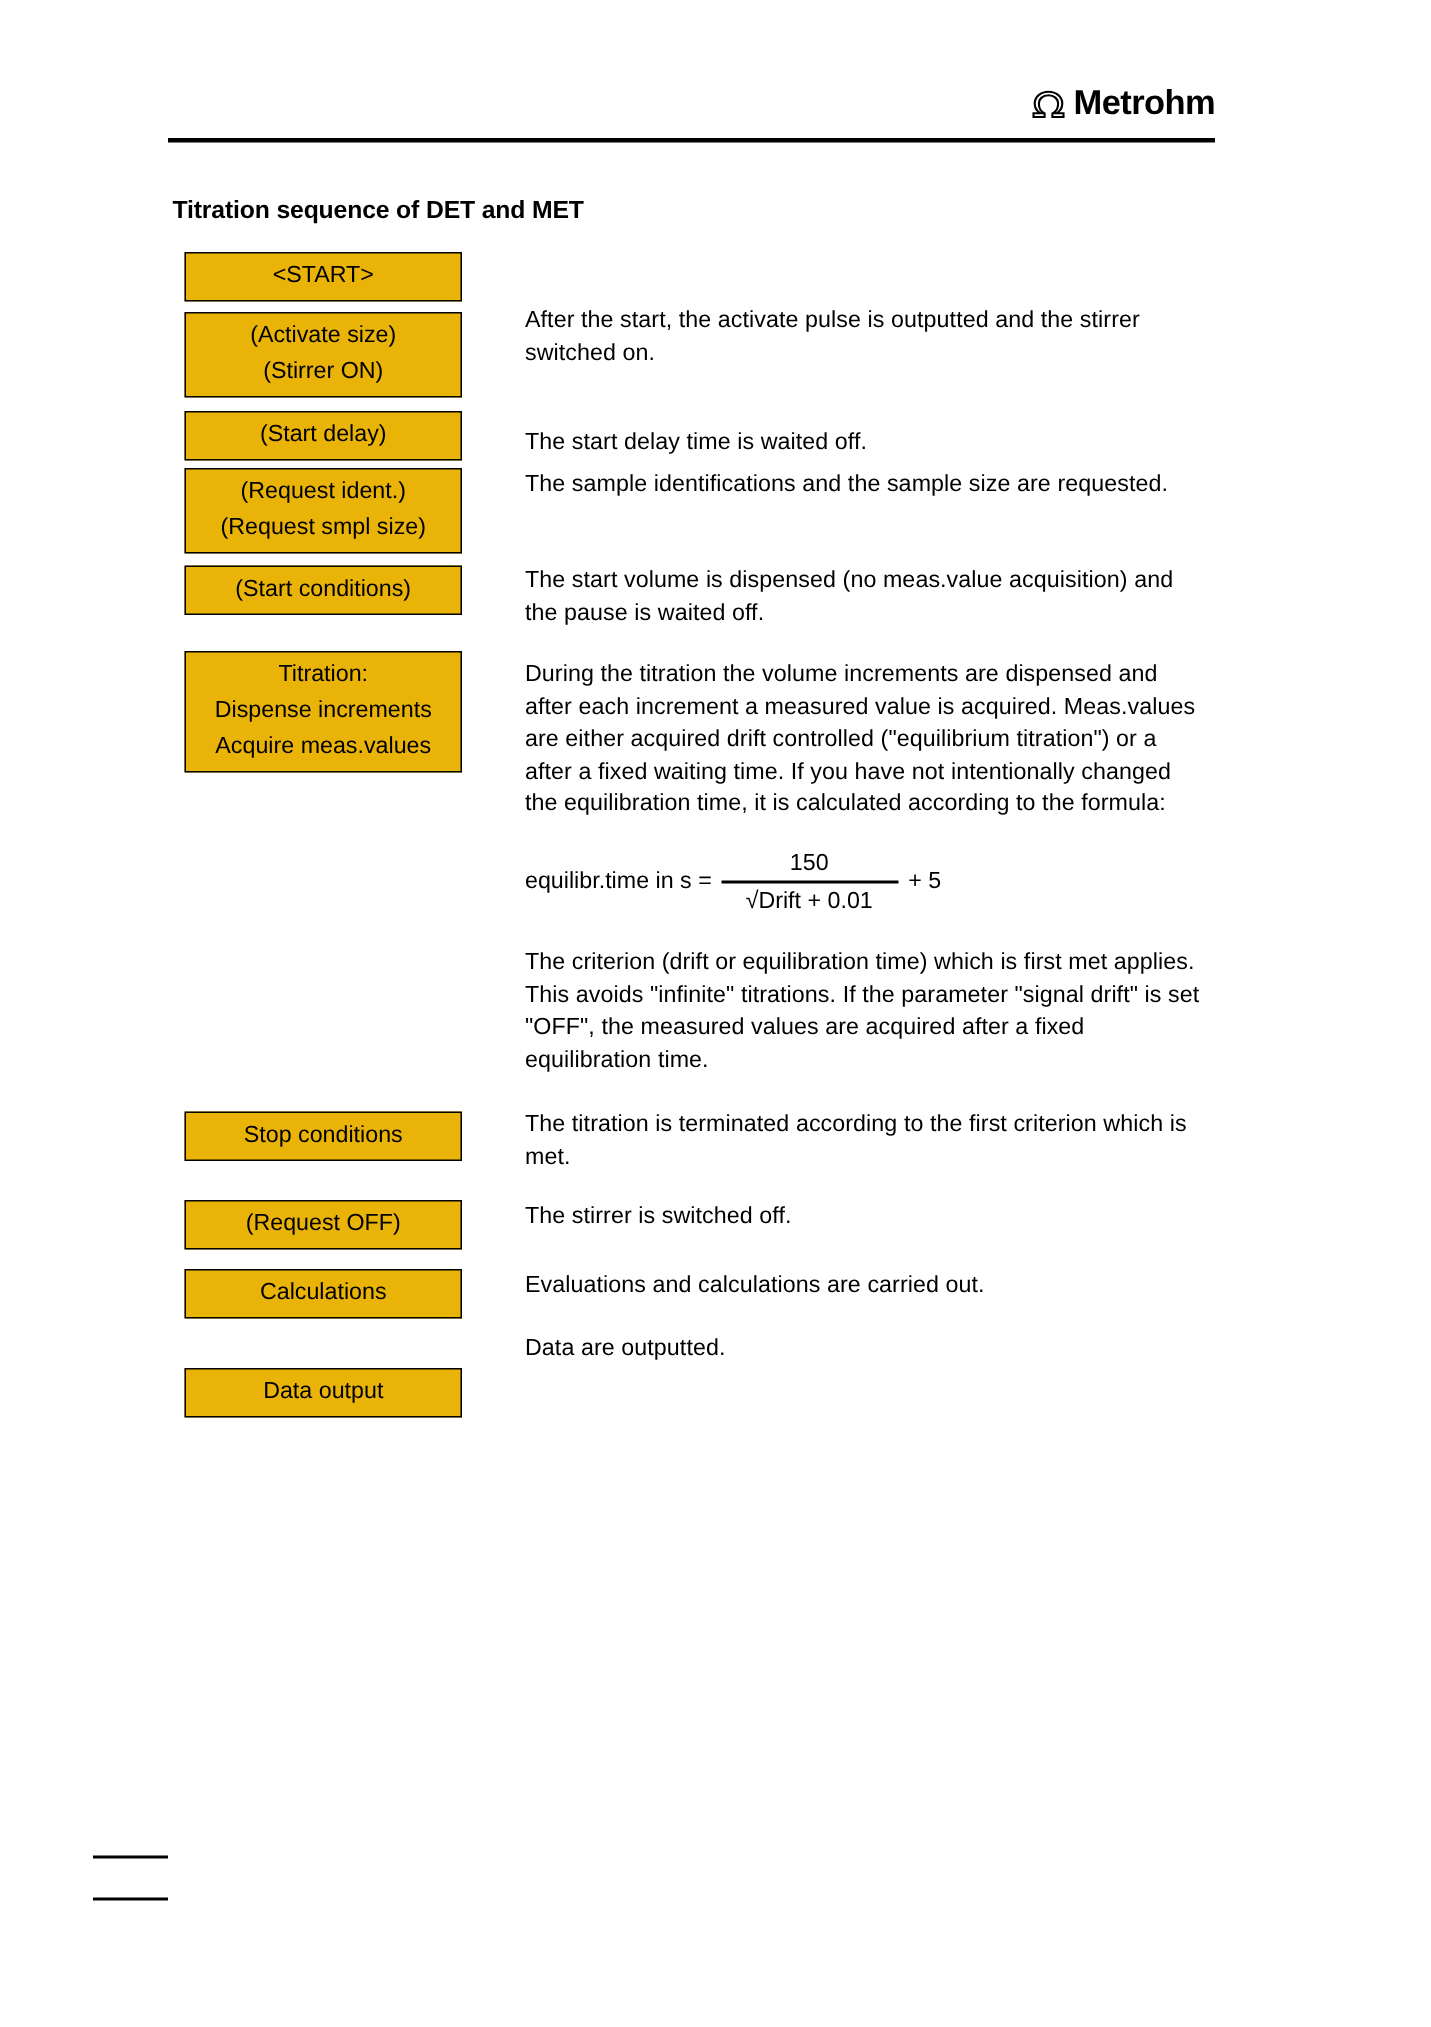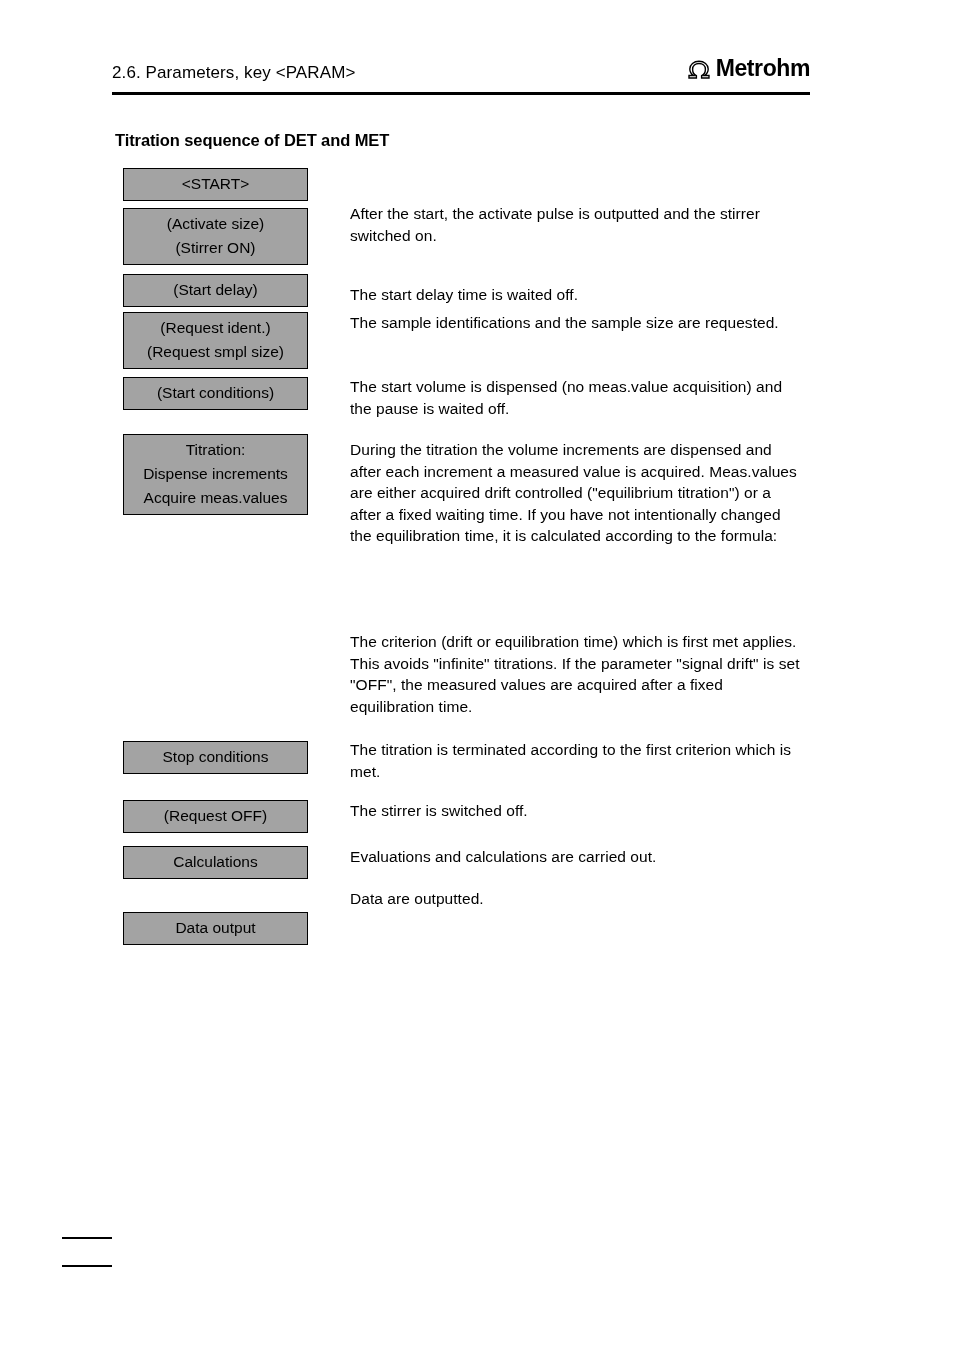--- a/index.html
+++ b/index.html
@@ -86,21 +86,21 @@
     left: 123px;
     top: 168px;
     width: 187px;
   }
   .flow-box {
     position: absolute;
     left: 0;
     width: 185px;
     box-sizing: border-box;
     border: 1.5px solid #000000;
-    background: #a3a3a3;
+    background: #eab308;
     text-align: center;
     font-size: 15.5px;
     line-height: 24px;
     padding: 3px 2px 4px 2px;
   }
   .flow-box .line {
     display: block;
     white-space: nowrap;
   }
 
@@ -171,21 +171,20 @@
   }
   .footer-mark.m1 { top: 1237px; }
   .footer-mark.m2 { top: 1265px; }
 </style>
 </head>
 <body>
 
 <div class="page">
 
   <div class="header">
-    <div class="header-title">2.6. Parameters, key &lt;PARAM&gt;</div>
     <div class="logo">
       <svg class="logo-mark" viewBox="0 0 26 24">
         <path d="M3 22 L3 19.5 L7.5 19.5 C5.2 18 3.8 15.8 3.8 13 C3.8 8.6 7.8 5.2 13 5.2 C18.2 5.2 22.2 8.6 22.2 13 C22.2 15.8 20.8 18 18.5 19.5 L23 19.5 L23 22 L15.6 22 L15.6 19.6 C18 18.6 19.4 16.2 19.4 13.2 C19.4 9.8 16.7 7.5 13 7.5 C9.3 7.5 6.6 9.8 6.6 13.2 C6.6 16.2 8 18.6 10.4 19.6 L10.4 22 Z" fill="none" stroke="#000000" stroke-width="1.4"></path>
       </svg>
       <span class="logo-text">Metrohm</span>
     </div>
   </div>
   <div class="header-rule"></div>
 
   <div class="section-heading">Titration sequence of DET and MET</div>
@@ -233,17 +232,26 @@
       <div class="para" style="top: 312px;">The sample identifications and the sample size are requested.</div>
       <div class="para" style="top: 376px;">The start volume is dispensed (no meas.value acquisition) and the pause is waited off.</div>
       <div class="para" style="top: 439px;">During the titration the volume increments are dispensed and after each increment a measured value is acquired. Meas.values are either acquired drift controlled ("equilibrium titration") or a after a fixed waiting time. If you have not intentionally changed the equilibration time, it is calculated according to the formula:</div>
       <div class="para" style="top: 631px;">The criterion (drift or equilibration time) which is first met applies. This avoids "infinite" titrations. If the parameter "signal drift" is set "OFF", the measured values are acquired after a fixed equilibration time.</div>
       <div class="para" style="top: 739px;">The titration is terminated according to the first criterion which is met.</div>
       <div class="para" style="top: 800px;">The stirrer is switched off.</div>
       <div class="para" style="top: 846px;">Evaluations and calculations are carried out.</div>
       <div class="para" style="top: 888px;">Data are outputted.</div>
     </div>
 
+  <div class="formula">
+    <span class="formula-lhs">equilibr.time in s  =</span>
+    <span class="formula-frac">
+      <span class="formula-num">150</span>
+      <span class="formula-bar"></span>
+      <span class="formula-den">√Drift + 0.01</span>
+    </span>
+    <span class="formula-rhs">+ 5</span>
+  </div>
 
   <div class="footer-mark m1"></div>
   <div class="footer-mark m2"></div>
 
 </div>
 
 </body></html>

